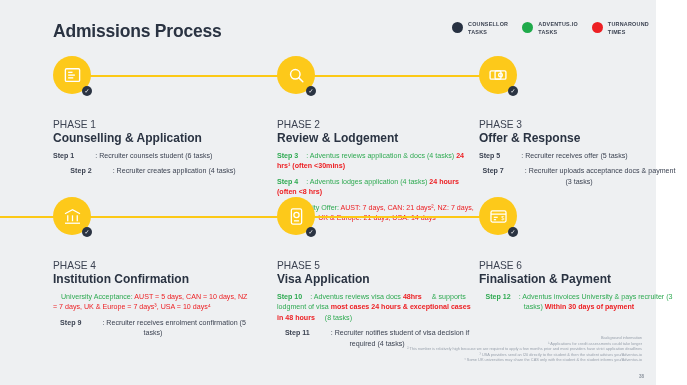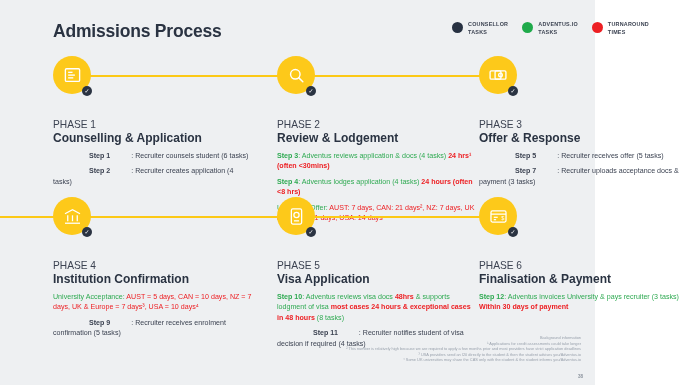--- a/index.html
+++ b/index.html
@@ -4,21 +4,21 @@
 <style>
   * { box-sizing: border-box; margin: 0; padding: 0; }
   html, body {
     width: 687px; height: 385px;
     background: #ffffff;
     font-family: "Liberation Sans", sans-serif;
     overflow: hidden;
   }
   #slide {
     position: relative;
-    width: 595px; height: 385px;
+    width: 656px; height: 385px;
     background: #eef0f2;
   }
 
   
   .title {
     position: absolute;
     left: 53px; top: 21px;
     font-size: 17.5px;
     font-weight: bold;
     color: #2a3342;
@@ -99,23 +99,23 @@
   .phase-name {
     font-size: 12px;
     font-weight: bold;
     color: #2a3342;
     line-height: 14px;
     margin-bottom: 6px;
   }
 
   .steps { font-size: 7.1px; line-height: 10.4px; color: #3c4352; }
   .step { margin-bottom: 5px; }
-  .step:last-child { margin-bottom: 0; }
-  .b  { font-weight: bold; color: #3c4352; margin-left: 36px; }
-  .g  { color: #2faa52; }
+  .step:last-child { margin-bottom: 0; text-align: center; }
+  .b  { font-weight: bold; color: #3c4352; }
+  .g  { color: #2faa52; padding-left: 8px; }
   .gb { color: #2faa52; font-weight: bold; }
   .r  { color: #ed2024; }
   .rb { color: #ed2024; font-weight: bold; }
   .d  { color: #3c4352; margin-left: 21px; }
 
   
   .footnotes {
     position: absolute;
     right: 14px; bottom: 22px;
     width: 300px;

